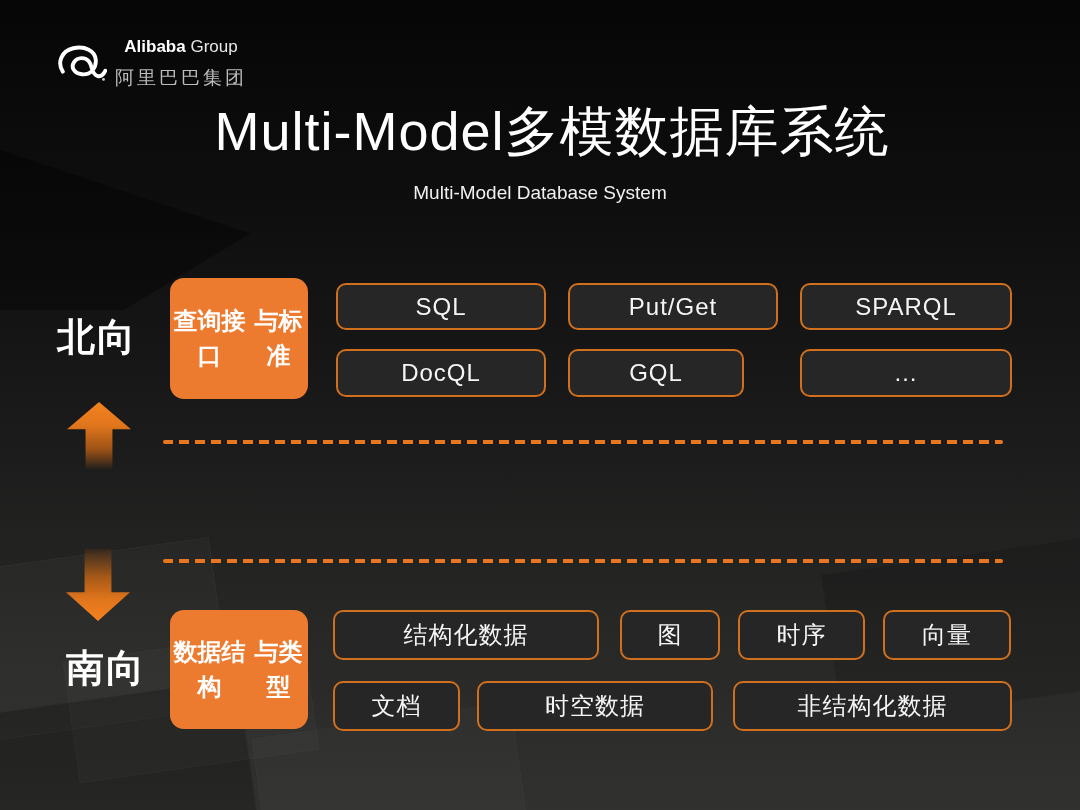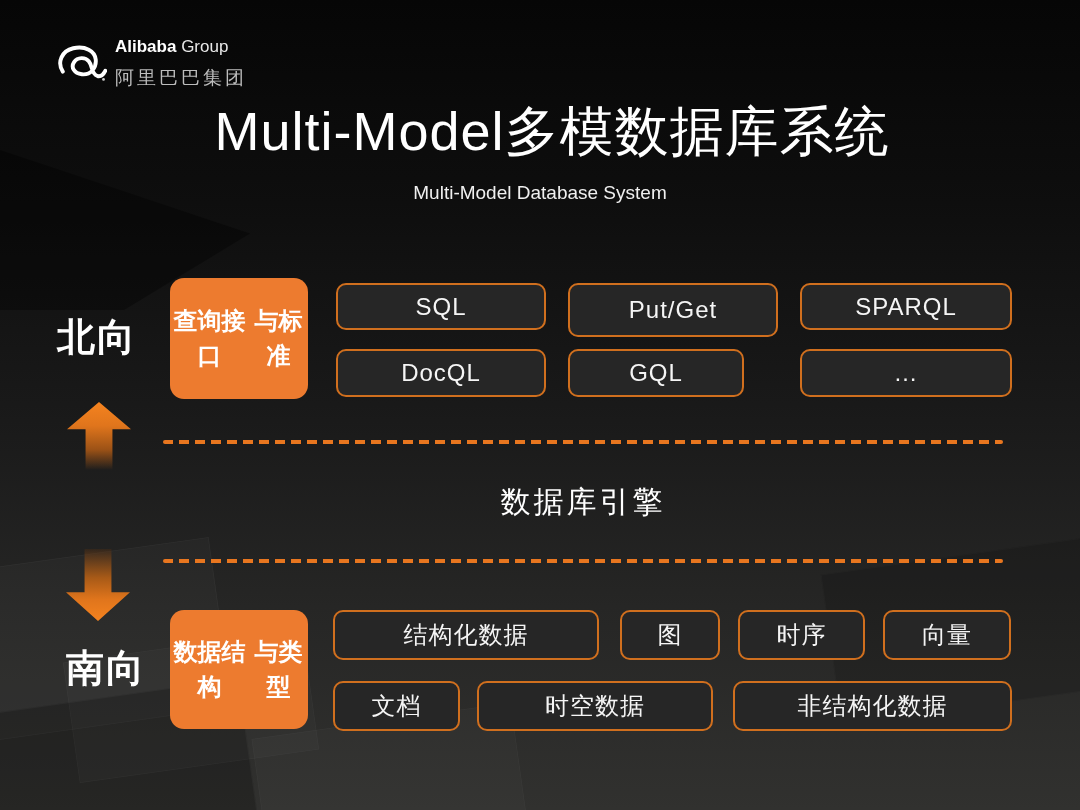--- a/index.html
+++ b/index.html
@@ -23,21 +23,21 @@
       background:rgba(0,0,0,0.14);border:1px solid rgba(255,255,255,0.02);}
   .f5{left:260px;top:720px;width:260px;height:140px;transform:rotate(-8deg);
       background:rgba(255,255,255,0.02);border:1px solid rgba(255,255,255,0.025);}
 
   .z{position:absolute;z-index:1;}
 
   
   .logo{left:55px;top:38px;display:flex;align-items:center;gap:8px;}
   .logo svg{display:block;}
   .logo-text{display:flex;flex-direction:column;line-height:1.1;}
-  .logo-en{font-size:17px;color:#fff;}
+  .logo-en{font-size:17px;color:#fff;text-align:center;}
   .logo-en b{font-weight:700;}
   .logo-en .grp{font-weight:400;color:#e8e8e8;}
   .logo-cn{font-size:19px;color:#bdbdbd;letter-spacing:3px;margin-top:11px;}
 
   
   .title{left:12px;top:96px;width:1080px;text-align:center;font-size:54px;font-weight:400;
          letter-spacing:1px;color:#fff;}
   .subtitle{left:0;top:182px;width:1080px;text-align:center;font-size:19px;font-weight:400;color:#f0f0f0;}
 
   
@@ -105,28 +105,27 @@
 
   <div class="z side-label north-label">北向</div>
   <div class="z arrow-up"></div>
 
   <div class="z cat-box cat-north">
     <span>查询接口</span>
     <span>与标准</span>
   </div>
 
   <div class="z obox" style="left:336px;top:283px;width:210px;height:47px;">SQL</div>
-  <div class="z obox" style="left:568px;top:283px;width:210px;height:54px;">Put/Get</div>
+  <div class="z obox" style="left:568px;top:283px;width:210px;height:47px;">Put/Get</div>
   <div class="z obox" style="left:800px;top:283px;width:212px;height:47px;">SPARQL</div>
   <div class="z obox" style="left:336px;top:349px;width:210px;height:48px;">DocQL</div>
   <div class="z obox" style="left:568px;top:349px;width:176px;height:48px;">GQL</div>
   <div class="z obox" style="left:800px;top:349px;width:212px;height:48px;">…</div>
 
   <div class="z dash dash1"></div>
-  <div class="z engine">数据库引擎</div>
   <div class="z dash dash2"></div>
 
   <div class="z arrow-down"></div>
   <div class="z side-label south-label">南向</div>
 
   <div class="z cat-box cat-south">
     <span>数据结构</span>
     <span>与类型</span>
   </div>
 

